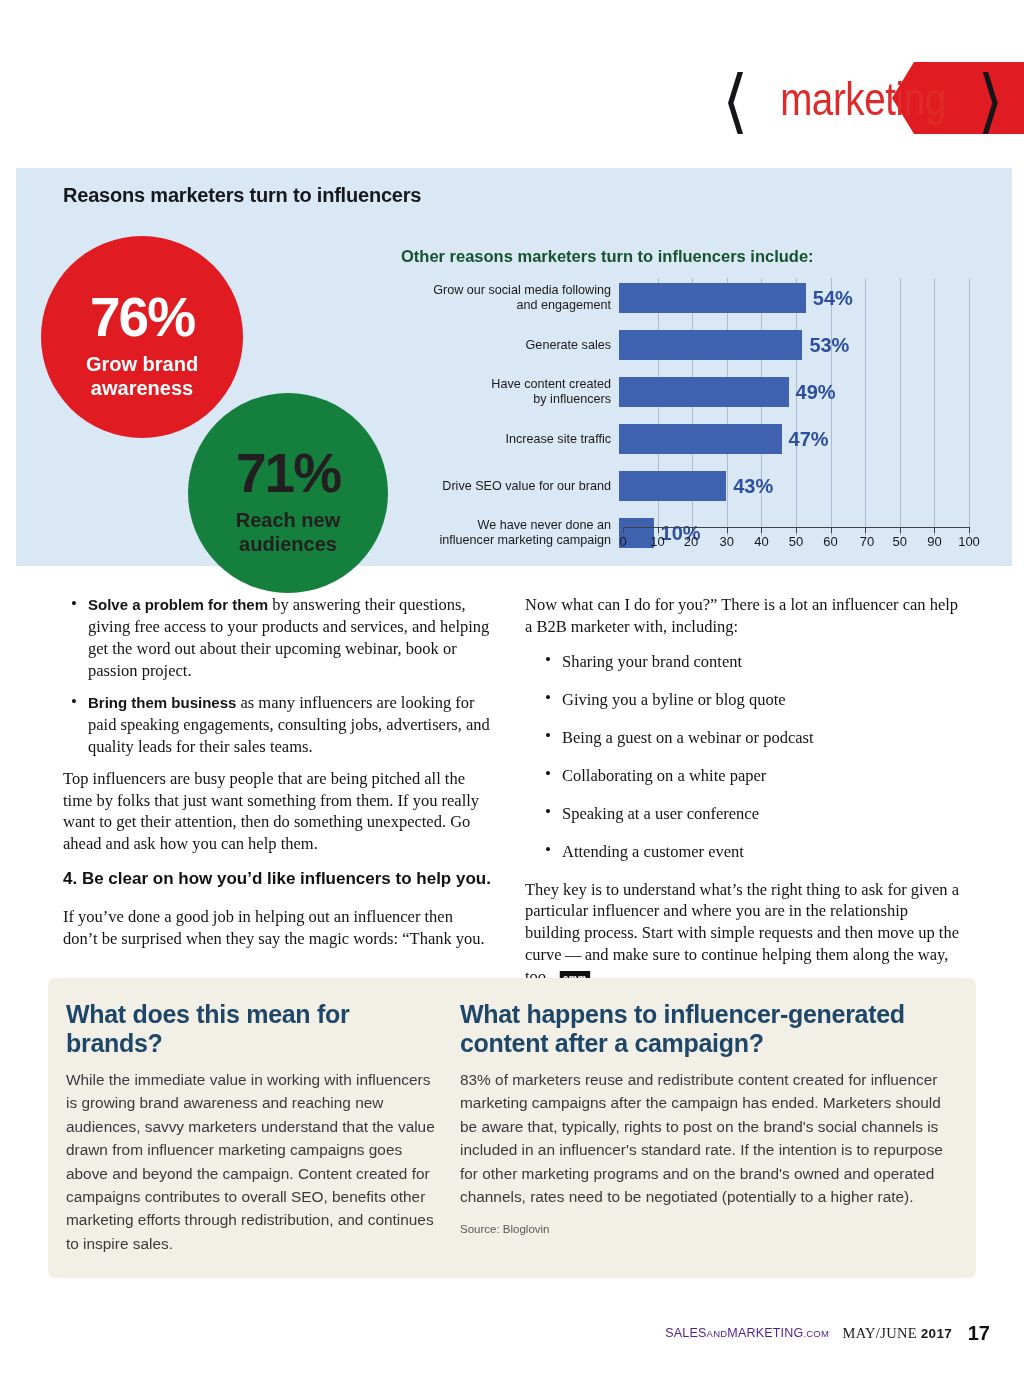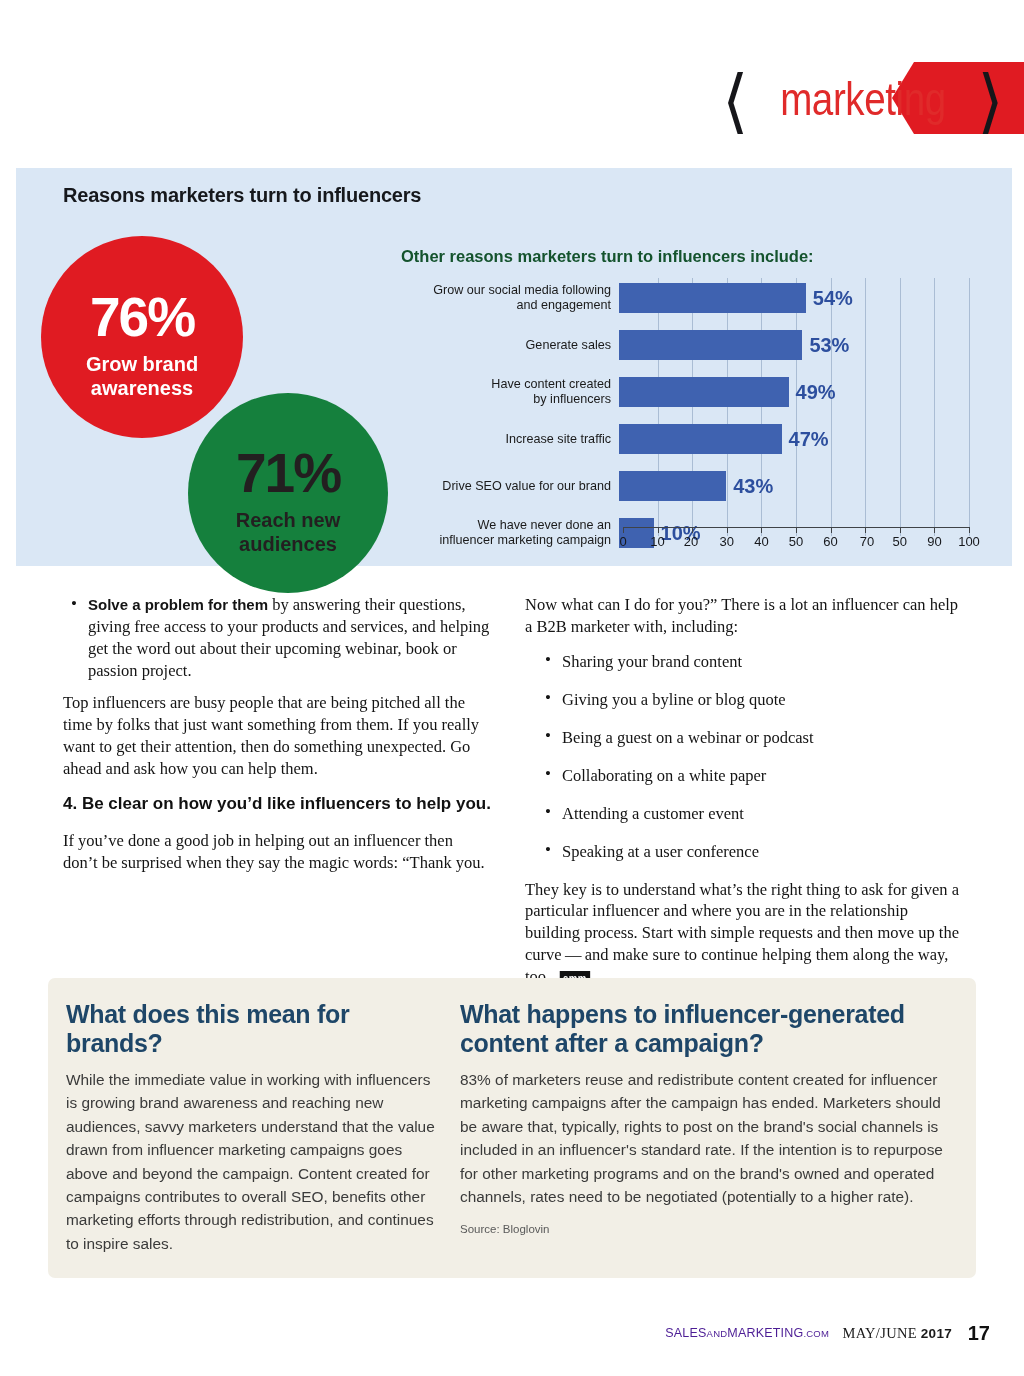--- a/index.html
+++ b/index.html
@@ -178,35 +178,36 @@
         <div class="tl" style="left: 311.4px;">90</div>
         <div class="tk" style="left: 346px;"></div>
         <div class="tl" style="left: 346px;">100</div>
       </div>
   </div>
 </div>
 
 <div class="col col-l serif">
   <ul class="blist" id="left-bullets">
       <li><span class="lead">Solve a problem for them</span> by answering their questions, giving free access to your products and services, and helping get the word out about their upcoming webinar, book or passion project.</li>
+      <li><span class="lead">Bring them business</span> as many influencers are looking for paid speaking engagements, consulting jobs, advertisers, and quality leads for their sales teams.</li>
     </ul>
   <p class="body">Top influencers are busy people that are being pitched all the time by folks that just want something from them. If you really want to get their attention, then do something unexpected. Go ahead and ask how you can help them.</p>
   <div class="subhead">4. Be clear on how you’d like influencers to help you.</div>
   <p class="body">If you’ve done a good job in helping out an influencer then don’t be surprised when they say the magic words: “Thank you.</p>
 </div>
 
 <div class="col col-r serif">
   <p class="body">Now what can I do for you?” There is a lot an influencer can help a B2B marketer with, including:</p>
   <ul class="plain" id="right-list">
       <li>Sharing your brand content</li>
       <li>Giving you a byline or blog quote</li>
       <li>Being a guest on a webinar or podcast</li>
       <li>Collaborating on a white paper</li>
+      <li>Speaking at a user conference</li>
       <li>Attending a customer event</li>
-      <li>Speaking at a user conference</li>
     </ul>
   <p class="body">
     <span>They key is to understand what’s the right thing to ask for given a particular influencer and where you are in the relationship building process. Start with simple requests and then move up the curve — and make sure to continue helping them along the way, too.</span><span class="endmark">smm</span>
   </p>
 </div>
 
 <div class="box">
   <div class="box-col box-l">
     <div class="box-h">What does this mean for brands?</div>
     <p class="box-p">While the immediate value in working with influencers is growing brand awareness and reaching new audiences, savvy marketers understand that the value drawn from influencer marketing campaigns goes above and beyond the campaign. Content created for campaigns contributes to overall SEO, benefits other marketing efforts through redistribution, and continues to inspire sales.</p>

